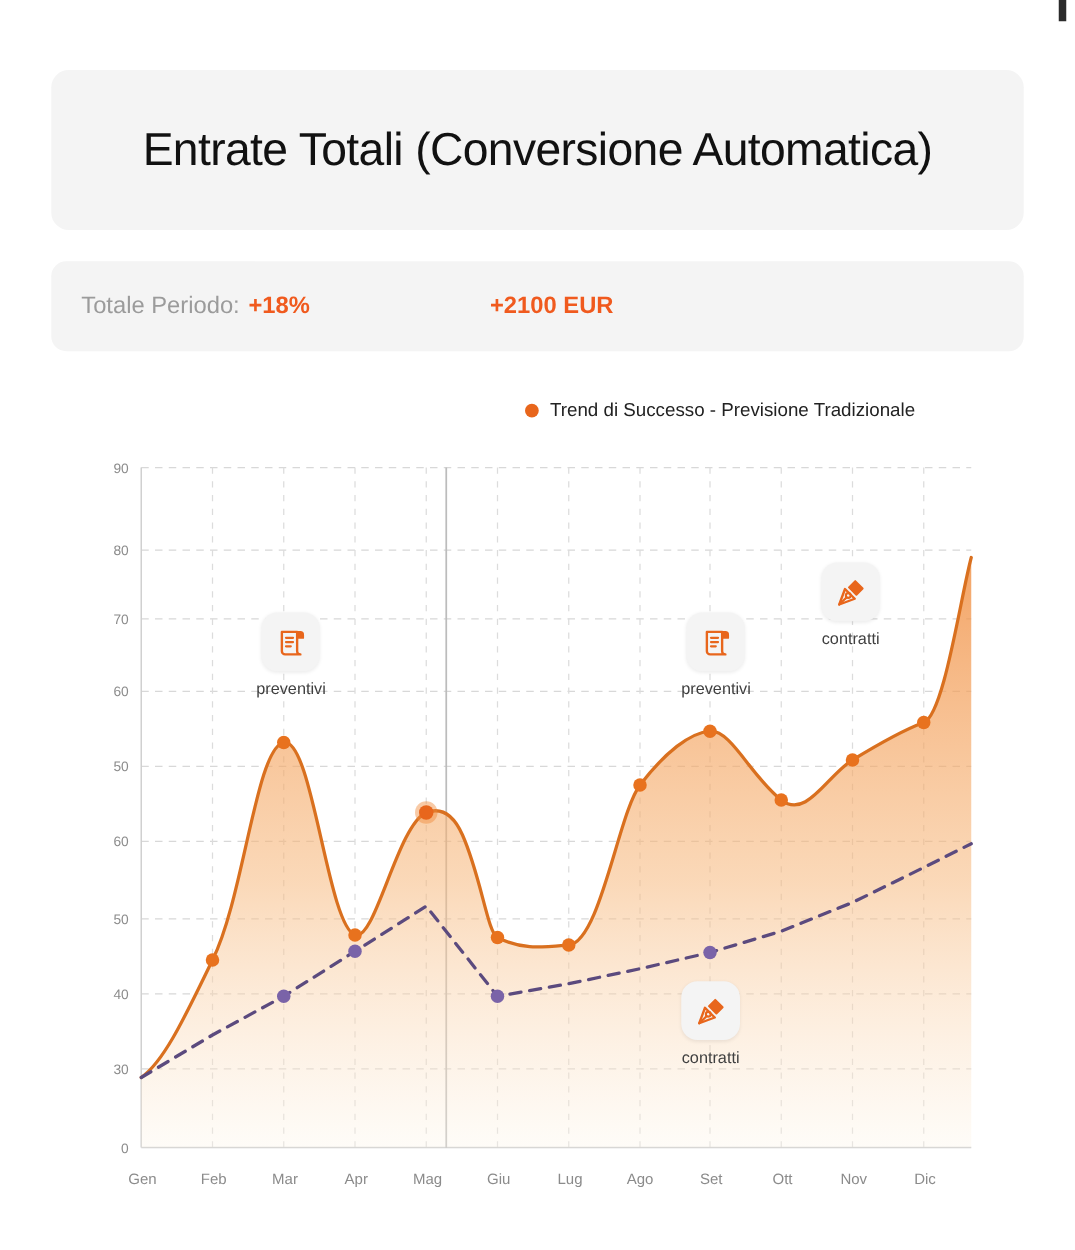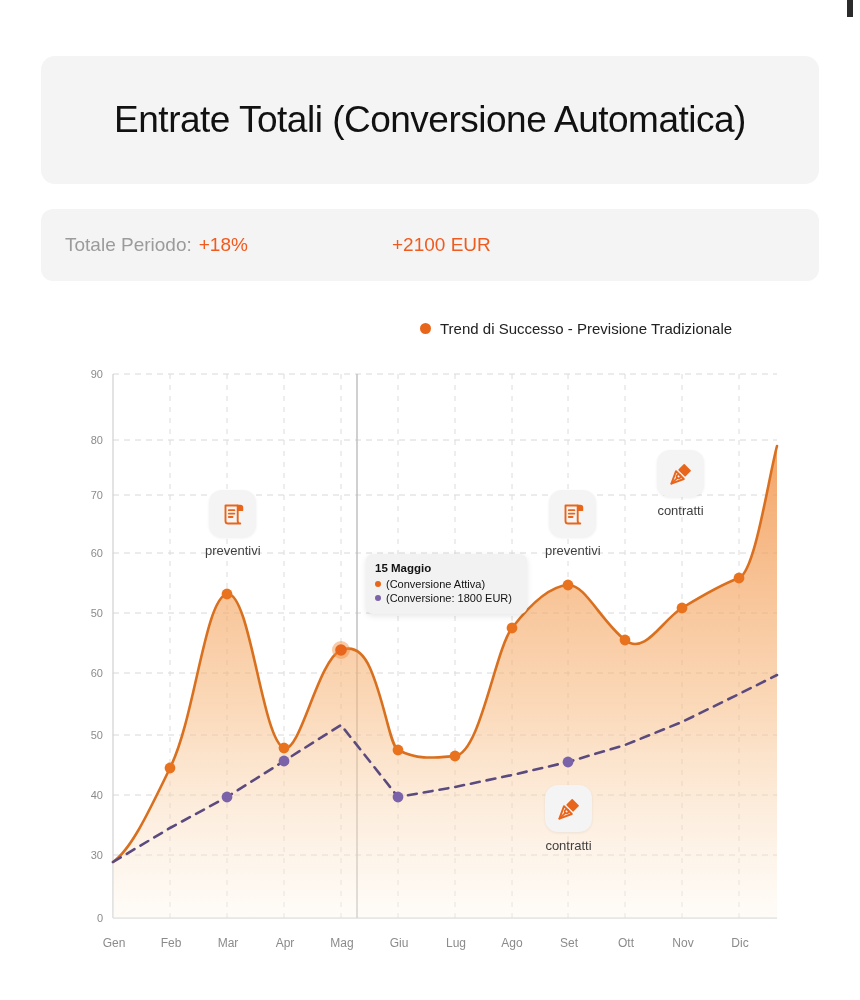--- a/index.html
+++ b/index.html
@@ -25,21 +25,21 @@
   
   .stats-bar{
     position:absolute;left:41px;top:209px;width:778px;height:72px;
     background:#f4f4f4;border-radius:12px;
   }
   .stat{position:absolute;top:0;height:72px;display:flex;align-items:center;
         font-size:19px;white-space:nowrap;}
   .stat-1{left:24px;}
   .stat-2{left:344px;}
   .stat-label{color:#9b9b9b;font-weight:400;}
-  .stat-value{color:#f05a1e;font-weight:normal;margin-left:7px;}
+  .stat-value{color:#f05a1e;font-weight:bold;margin-left:7px;}
   
   .legend{
     position:absolute;left:420px;top:318px;height:20px;
     display:flex;align-items:center;font-size:15px;color:#222222;
   }
   .legend-dot{
     width:11px;height:11px;border-radius:50%;background:#e8661c;
     margin-right:9px;display:inline-block;
   }
   
@@ -272,25 +272,14 @@
       <svg width="28" height="28" viewBox="0 0 28 28">
         <path d="M4.4 23.6L9.0 11.2l7.8 7.8z" fill="none" stroke="#e8661c" stroke-width="1.9" stroke-linejoin="round"></path>
         <path d="M17.2 4.9l5.9 5.9-5.0 5.0-5.9-5.9z" fill="#e8661c" stroke="#e8661c" stroke-width="1.6" stroke-linejoin="round"></path>
         <circle cx="11.6" cy="16.4" r="1.9" fill="none" stroke="#e8661c" stroke-width="1.7"></circle>
         <line x1="4.4" y1="23.6" x2="10.3" y2="17.9" stroke="#e8661c" stroke-width="1.7" stroke-linecap="round"></line>
       </svg>
     </div>
     <div class="badge-label">contratti</div>
   </div>
 
-  <div class="tooltip">
-    <div class="tt-title">15 Maggio</div>
-    <div class="tt-row">
-      <span class="tt-dot tt-dot-o"></span>
-      <span>(Conversione Attiva)</span>
-    </div>
-    <div class="tt-row">
-      <span class="tt-dot tt-dot-p"></span>
-      <span>(Conversione: 1800 EUR)</span>
-    </div>
-  </div>
 
 </div>
 
 </body></html>

